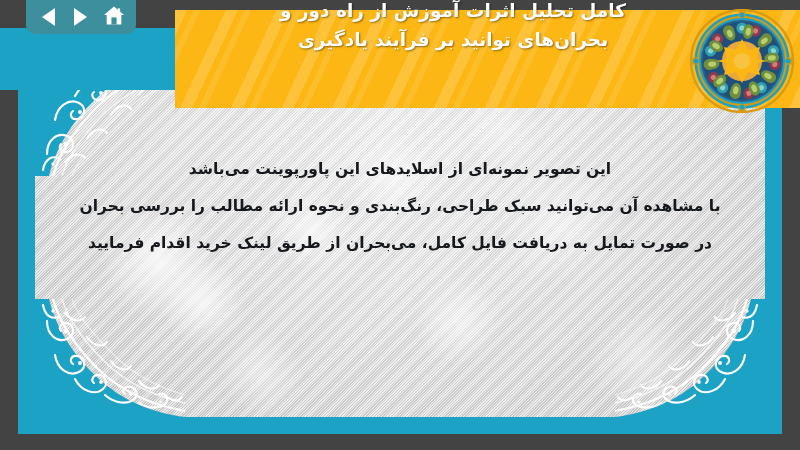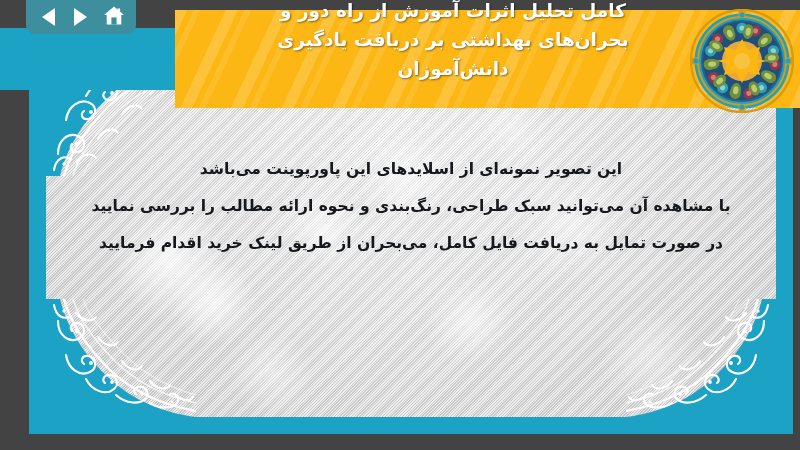--- a/index.html
+++ b/index.html
@@ -57,21 +57,20 @@
   
   #slide {
     position: absolute;
     left: 18px;
     top: 44px;
     width: 764px;
     height: 390px;
     background: #1ba2c4;
     z-index: 10;
     overflow: hidden;
-    margin-left: 11px;
   }
   
   #slide-inner {
     position: absolute;
     left: 17px;
     top: 14px;
     right: 17px;
     bottom: 17px;
     background:
       radial-gradient(circle at 17% 57%, rgba(255,255,255,0.75) 0%, rgba(255,255,255,0.0) 9%),
@@ -291,35 +290,34 @@
             <circle cx="66" cy="35" r="1.9"></circle>
             <circle cx="96" cy="23" r="1.8"></circle>
             <circle cx="126" cy="15" r="1.6"></circle>
             <circle cx="18" cy="106" r="1.7"></circle>
           </g>
         </svg>
       </div>
 
       <div id="body-text">
         <div class="bline">این تصویر نمونه‌ای از اسلایدهای این پاورپوینت می‌باشد</div>
-        <div class="bline">با مشاهده آن می‌توانید سبک طراحی، رنگ‌بندی و نحوه ارائه مطالب را بررسی نمایید</div>
+        <div class="bline">با مشاهده آن می‌توانید سبک طراحی، رنگ‌بندی و نحوه ارائه مطالب را بررسی بحران</div>
         <div class="bline">در صورت تمایل به دریافت فایل کامل، می‌بحران از طریق لینک خرید اقدام فرمایید</div>
       </div>
 
     </div>
   </div>
 
   <div id="band-left"></div>
 
   <div id="title-band"></div>
 
   <div id="title-text">
     <div class="tline">کامل تحلیل اثرات آموزش از راه دور و</div>
-    <div class="tline">بحران‌های بهداشتی بر دریافت یادگیری</div>
-    <div class="tline">دانش‌آموزان</div>
+    <div class="tline">بحران‌های توانید بر فرآیند یادگیری</div>
   </div>
 
   <div id="medallion">
     <svg width="104" height="104" viewBox="0 0 104 104">
       <defs>
         <g id="petal">
           <ellipse cx="0" cy="-30" rx="5.2" ry="7.4" fill="#6f8f3e"></ellipse>
           <ellipse cx="0" cy="-30" rx="2.6" ry="4" fill="#b9cf6e"></ellipse>
         </g>
       </defs>

